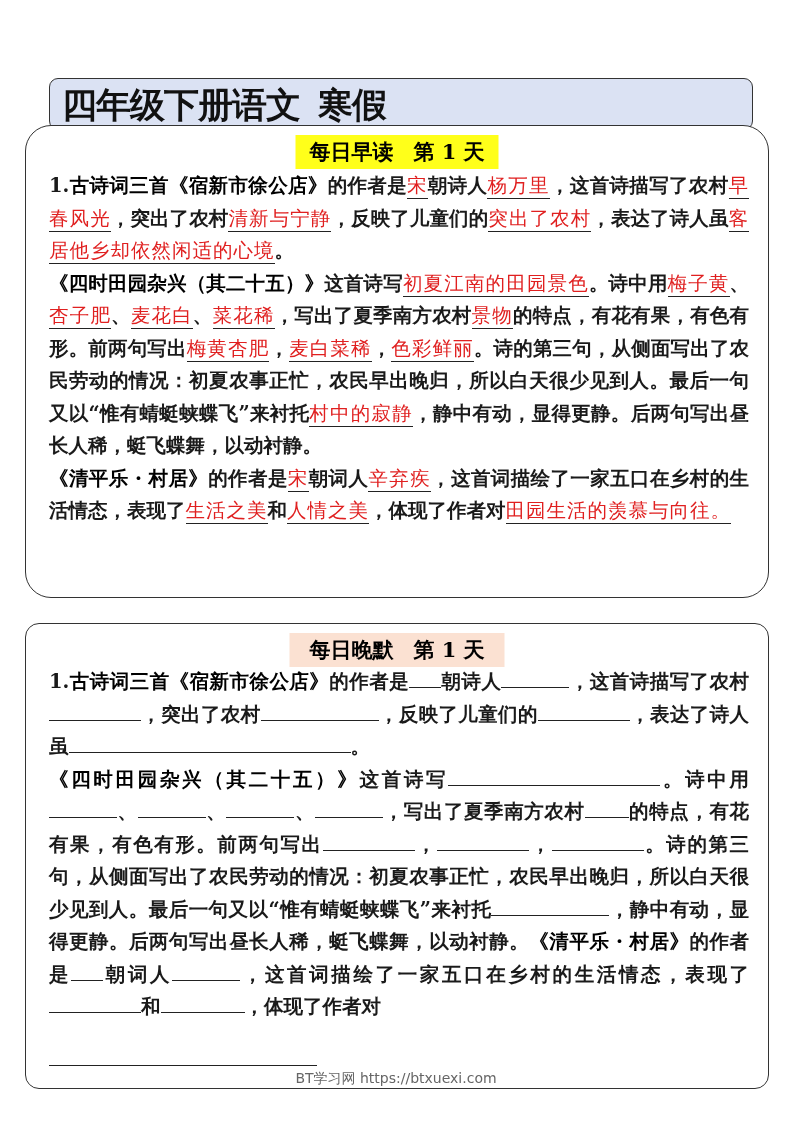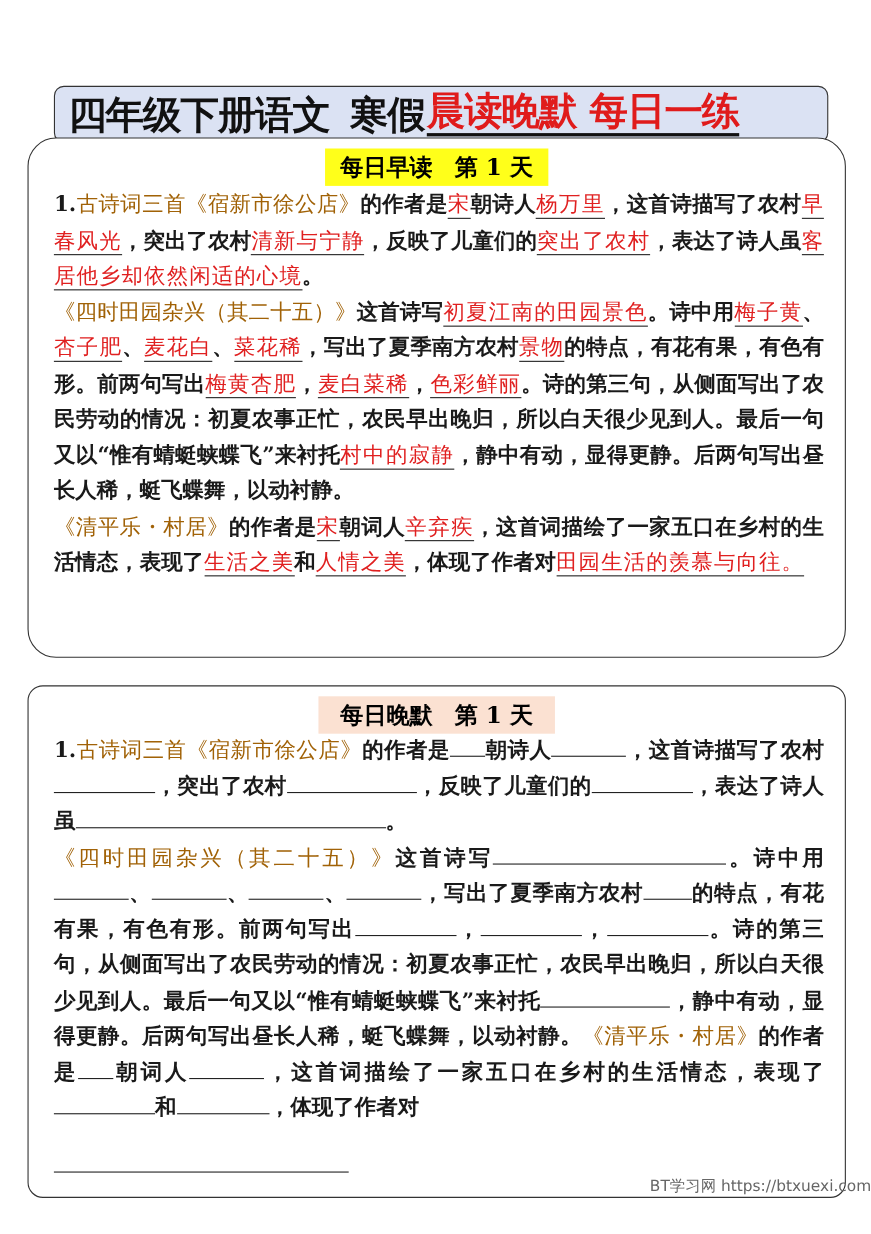--- a/index.html
+++ b/index.html
@@ -39,45 +39,44 @@
     .badge.yellow { background: #ffff1a; width: 203px; text-align: center; }
     .badge.peach { background: #fbe1d2; width: 215px; text-align: center; }
     .badge .gap { display: inline-block; width: 20px; }
 
     .content {
       position: absolute; left: 23px; top: 44px; width: 700px;
       font-size: 19.5px; line-height: 32.5px; font-weight: bold; color: #1a1a1a;
       text-align: justify; text-align-last: left;
     }
     .p { display: block; }
-    .blue { color: #a16207; font-weight: normal; }
+    .blue { color: #000000; font-weight: bold; }
     .ans {
       color: #e02020; font-weight: normal; border-bottom: 1.5px solid #222;
       padding-bottom: 1px; letter-spacing: 1px;
     }
     .blank {
       display: inline-block; border-bottom: 1.5px solid #222; height: 20px;
       vertical-align: baseline;
     }
     .evening .content { top: 42px; font-weight: bold; }
     .last-line { display: block; margin-top: 20px; }
     .footer {
-      position: absolute; top: 1070px; left: 0; width: 792px; text-align: right;
+      position: absolute; top: 1070px; left: 0; width: 792px; text-align: center;
       font-family: "DejaVu Sans", "Liberation Sans", sans-serif; font-size: 14px;
       color: #666;
     }
   </style>
 </head>
 <body>
 
 <div class="title-bar">
   <span class="title-black">四年级下册语文</span>
   <span class="title-gap"></span>
   <span class="title-black">寒假</span>
-  <span class="title-red"><span>晨读晚默</span><span class="title-gap-small"></span><span>每日一练</span></span>
 </div>
 
 <div class="card morning">
   <div class="badge yellow">
     <span>每日早读</span><span class="gap"></span><span>第 1 天</span>
   </div>
   <div class="content">
     <span class="p">
       <span>1.</span><span class="blue">古诗词三首</span><span class="blue">《宿新市徐公店》</span><span>的作者是</span><span class="ans">宋</span><span>朝诗人</span><span class="ans">杨万里</span><span>，这首诗描写了农村</span><span class="ans">早春风光</span><span>，突出了农村</span><span class="ans">清新与宁静</span><span>，反映了儿童们的</span><span class="ans">突出了农村</span><span>，表达了诗人虽</span><span class="ans">客居他乡却依然闲适的心境</span><span>。</span>
     </span>

